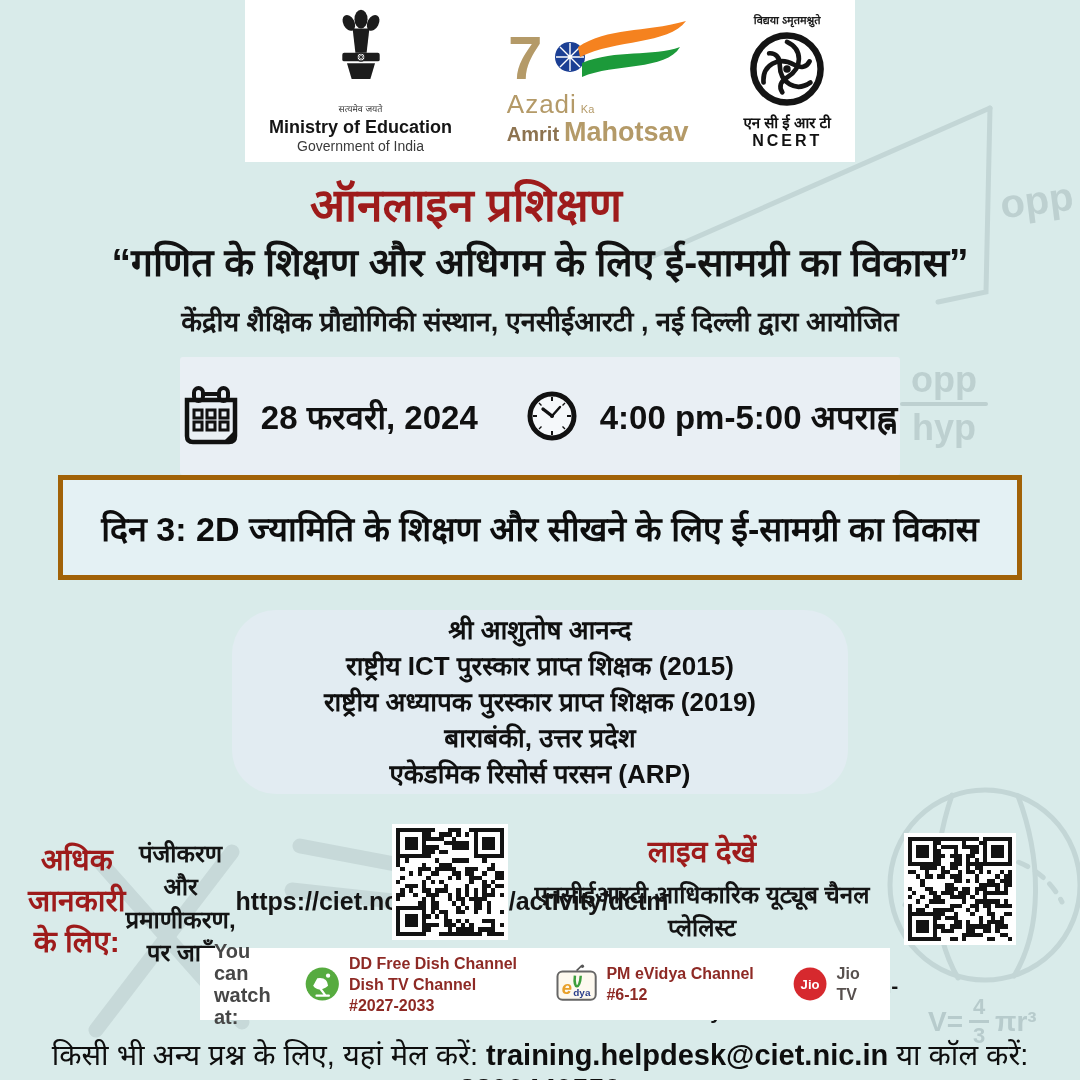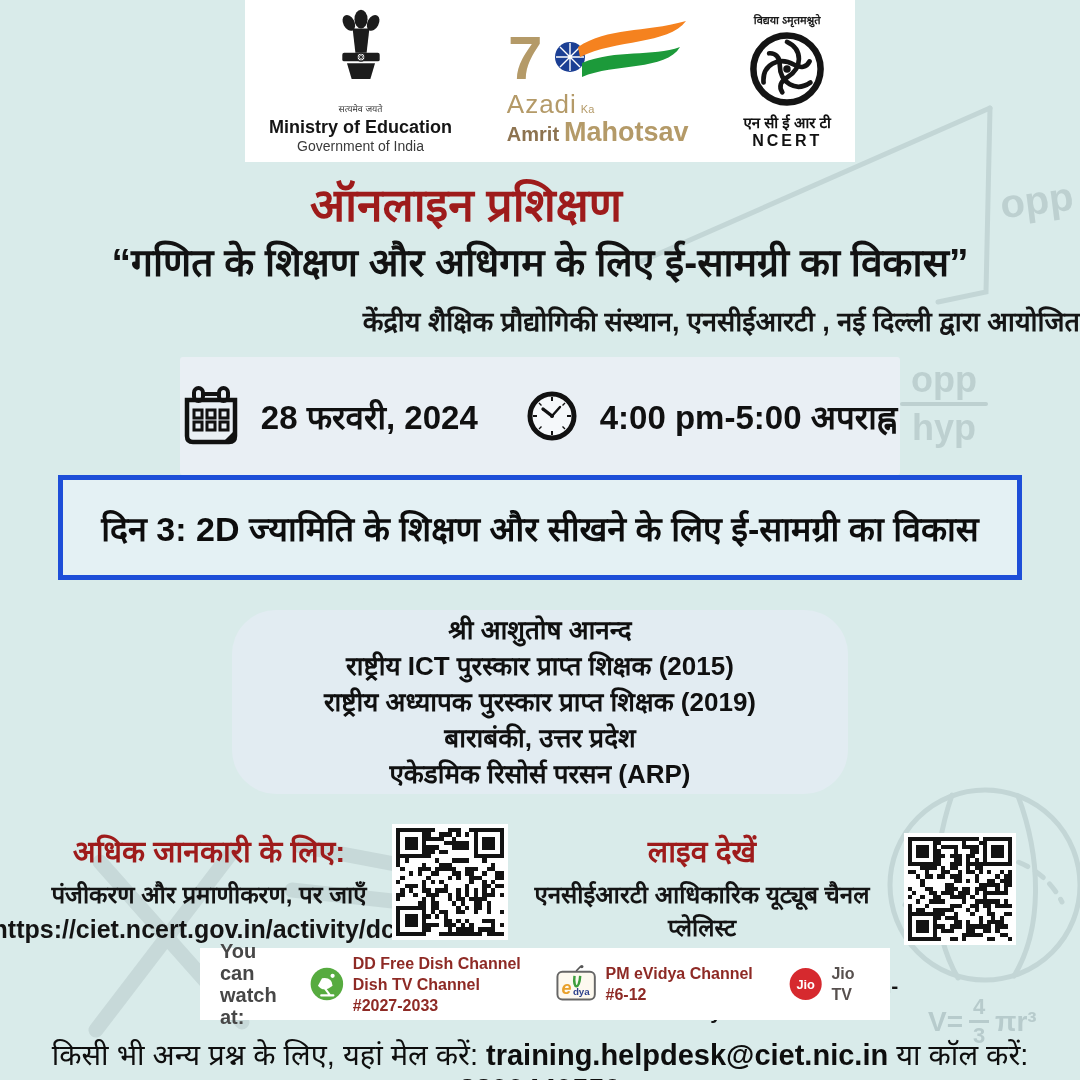--- a/index.html
+++ b/index.html
@@ -23,50 +23,50 @@
   .azadi-text1{font-size:26px;color:#b49a68;letter-spacing:1px;line-height:1;}
   .azadi-ka{font-size:11px;color:#b49a68;margin-left:4px;}
   .azadi-text2{font-size:20px;font-weight:700;color:#8d7350;line-height:1;}
   .azadi-mahotsav{font-size:27px;font-weight:700;color:#b49a68;margin-left:5px;line-height:1;}
   .ncert-motto{font-size:11px;font-weight:700;color:#1a1a1a;}
   .ncert-hindi{font-size:15px;font-weight:700;color:#111;margin-top:1px;}
   .ncert-latin{font-size:16px;font-weight:700;letter-spacing:3px;color:#111;}
   
   .kicker{left:0;top:172px;width:932px;text-align:center;font-size:46px;font-weight:700;color:#9e1b1b;z-index:1;}
   .main-title{left:30px;top:234px;width:1020px;text-align:center;font-size:39px;font-weight:700;color:#121212;z-index:1;}
-  .subtitle{left:0;top:302px;width:1080px;text-align:right;font-size:27px;font-weight:700;color:#151515;z-index:1;}
+  .subtitle{left:0;top:302px;width:1080px;text-align:center;font-size:27px;font-weight:700;color:#151515;z-index:1;}
   
   .schedule{left:180px;top:357px;width:720px;height:118px;background:#e9eff4;border-radius:3px;z-index:1;
             display:flex;align-items:center;justify-content:center;gap:22px;}
   .sched-text{font-size:33px;font-weight:700;color:#101010;}
   
-  .session-box{left:58px;top:475px;width:964px;height:105px;background:#e4f1f4;border:5px solid #1d4ed8;box-sizing:border-box;z-index:1;
+  .session-box{left:58px;top:475px;width:964px;height:105px;background:#e4f1f4;border:5px solid #a16207;box-sizing:border-box;z-index:1;
                display:flex;align-items:center;justify-content:center;}
   .session-text{font-size:34px;font-weight:700;color:#0d0d0d;padding:0 14px;text-align:center;}
   
   .speaker-box{left:232px;top:610px;width:616px;height:184px;background:#e2ecf2;border-radius:44px;z-index:1;
                display:flex;flex-direction:column;align-items:center;justify-content:center;gap:2px;}
   .speaker-line{font-size:26px;font-weight:700;color:#101010;line-height:34px;text-align:center;}
   
-  .info-col{left:28px;top:830px;width:362px;z-index:1;display:flex;flex-direction:column;align-items:center;text-align:center;}
+  .info-col{left:28px;top:830px;width:362px;z-index:1;display:flex;flex-direction:row;align-items:center;text-align:center;}
   .live-col{left:506px;top:830px;width:392px;z-index:1;display:flex;flex-direction:column;align-items:center;text-align:center;}
   .red-heading{font-size:30px;font-weight:700;color:#9e1b1b;}
   .info-line{font-size:24px;font-weight:700;color:#141414;margin-top:6px;}
   .info-url{font-size:25px;font-weight:700;color:#141414;margin-top:5px;}
   .live-line{font-size:24px;font-weight:700;color:#141414;margin-top:6px;}
   .live-url{font-size:21px;font-weight:700;color:#141414;line-height:26px;margin-top:4px;}
   
   .qr-box{background:#ffffff;padding:4px;box-sizing:border-box;z-index:1;}
   .qr{display:grid;width:100%;height:100%;grid-template-columns:repeat(25,1fr);grid-template-rows:repeat(25,1fr);}
   .qm{background:#fff;} .qm.d{background:#131313;}
   .qr-left{left:392px;top:824px;width:116px;height:116px;}
   .qr-right{left:904px;top:833px;width:112px;height:112px;}
   
   .watch-bar{left:200px;top:948px;width:690px;height:72px;background:#ffffff;z-index:1;
-             display:flex;align-items:center;gap:12px;padding:0 20px;box-sizing:border-box;}
+             display:flex;align-items:center;gap:12px;padding:0 14px;box-sizing:border-box;}
   .watch-label{font-size:20px;font-weight:700;color:#474747;line-height:22px;margin-right:6px;}
   .chan-text{font-size:16px;font-weight:700;color:#8e2a25;line-height:21px;}
   .chan-text.gray{color:#57504e;}
   .chan-group{display:flex;align-items:center;gap:8px;}
   
   .footer{left:0;top:1034px;width:1080px;text-align:center;font-size:29px;color:#0e0e0e;z-index:1;}
   .footer .b{font-weight:700;}
   .footer .n{font-weight:500;}
 </style>
 </head>

